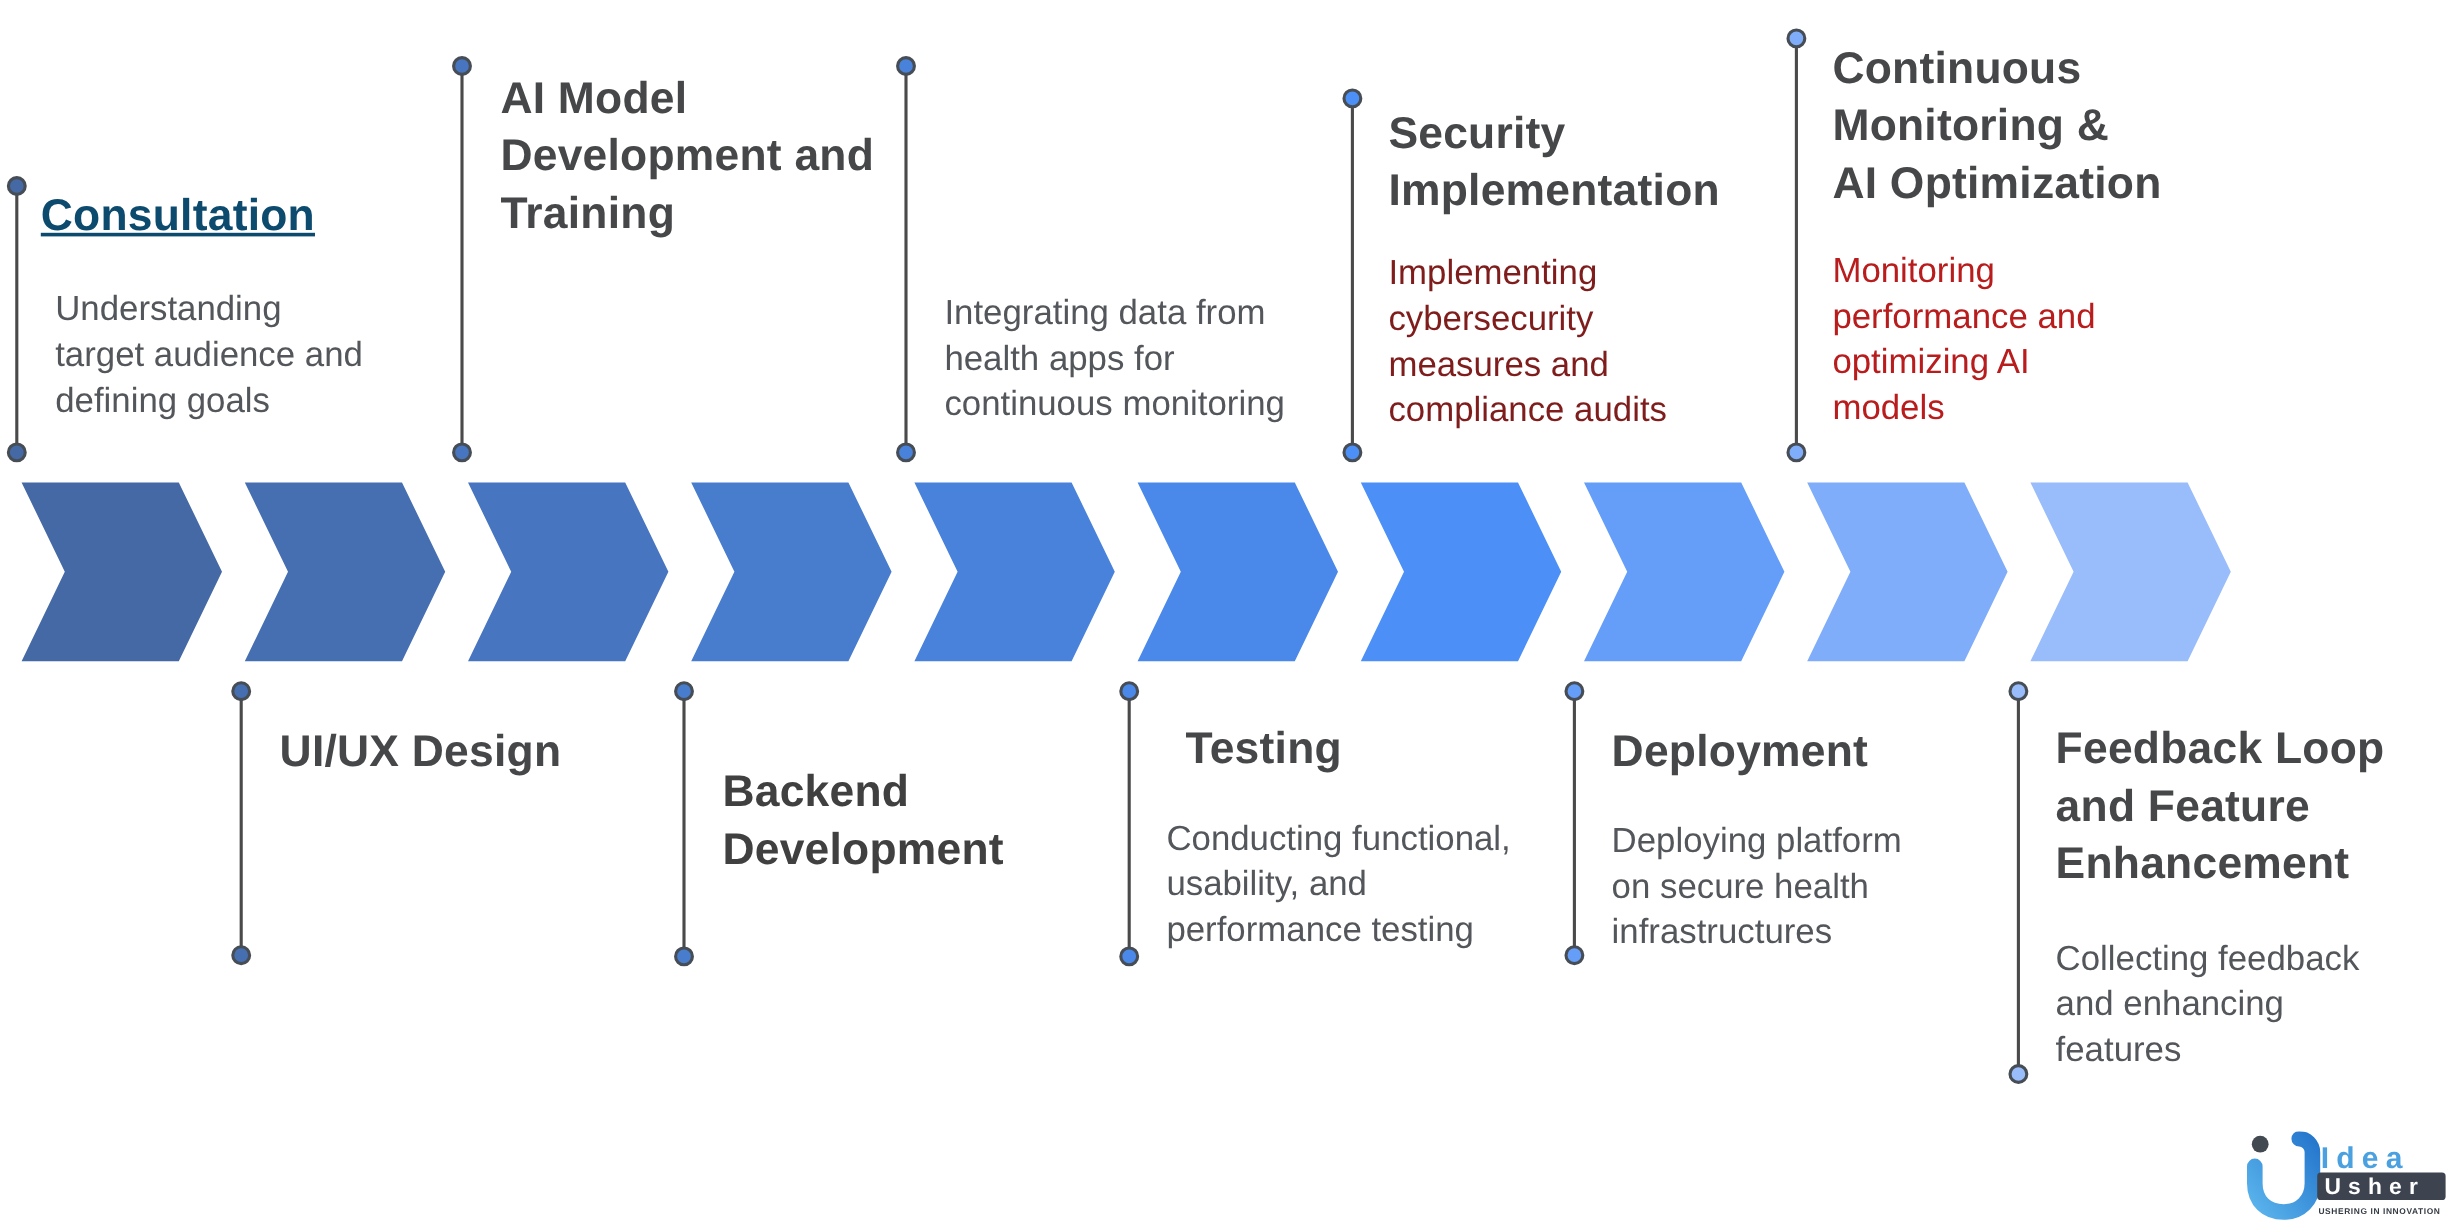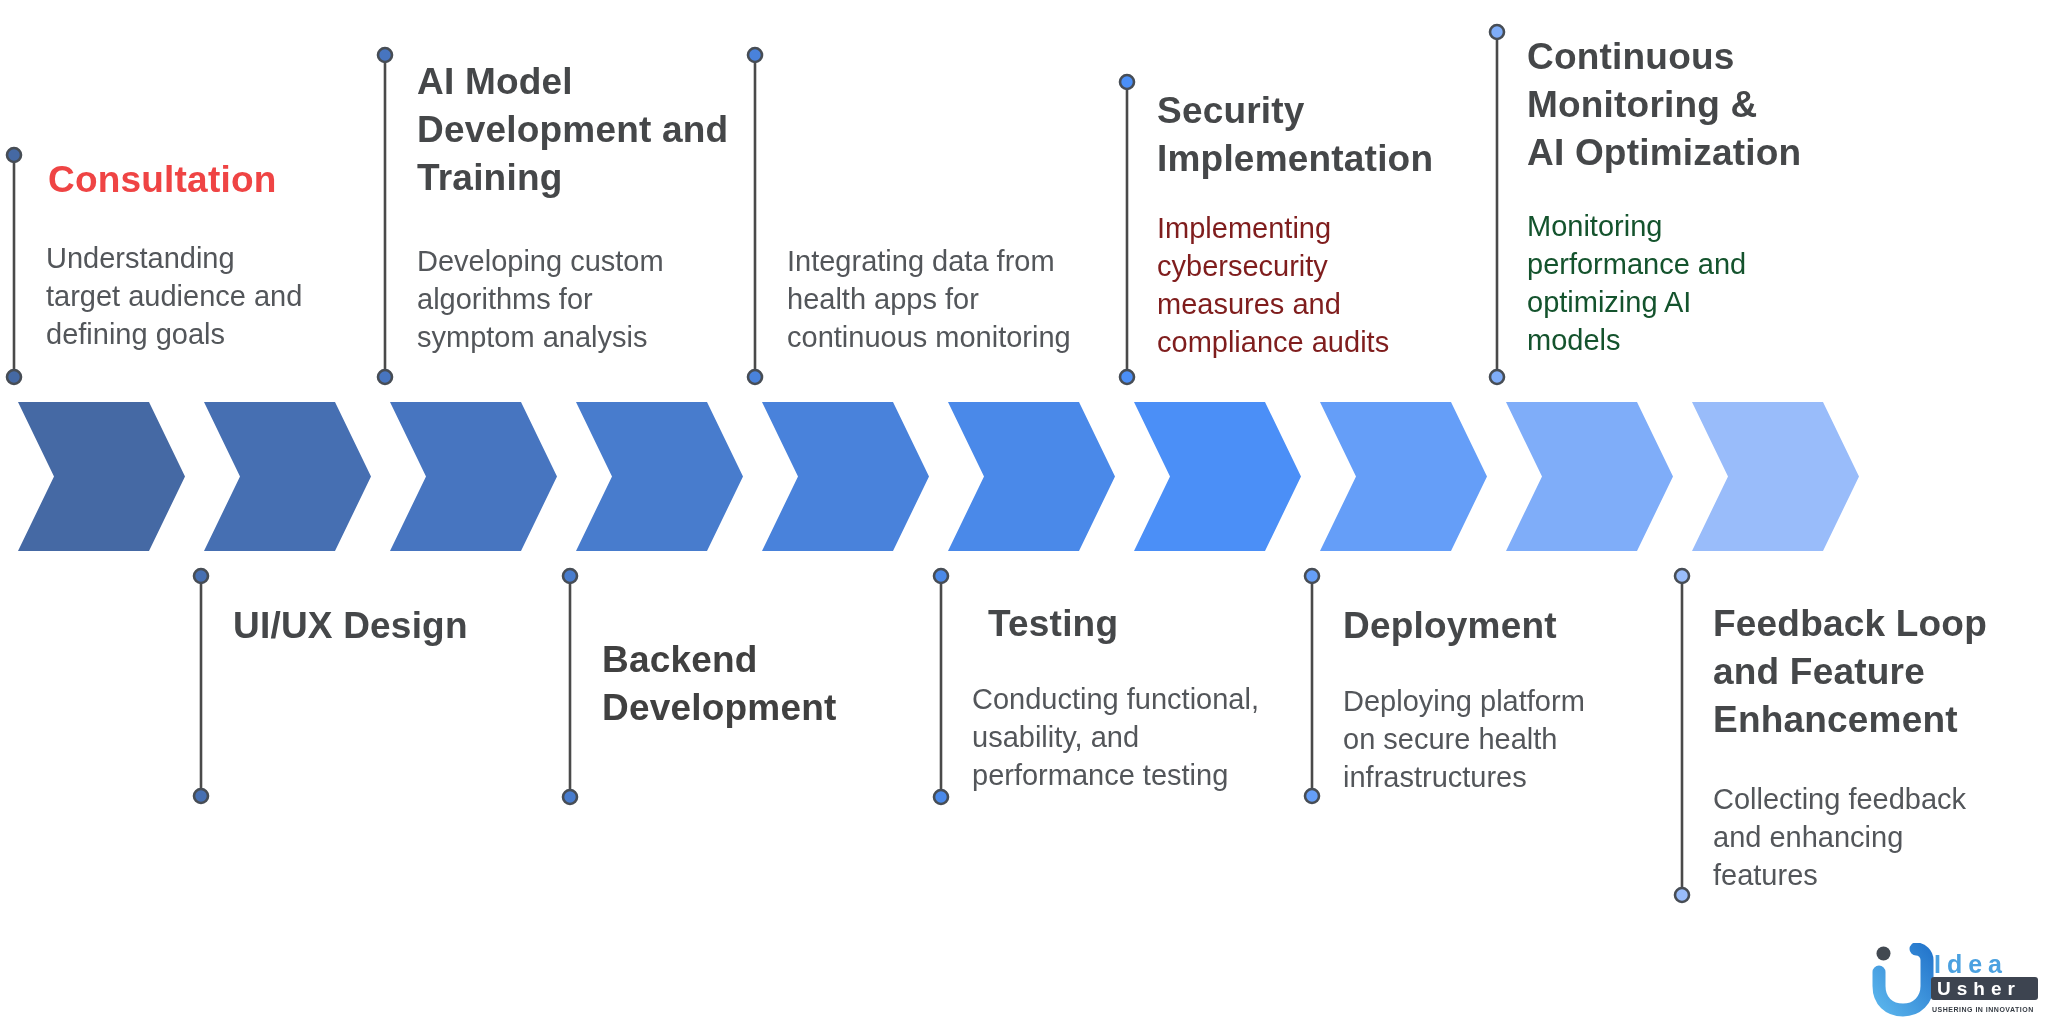--- a/index.html
+++ b/index.html
@@ -92,47 +92,44 @@
       <circle cx="1312" cy="576" r="7" stroke-width="2.6" fill="#659EF8" stroke="#474d55"></circle>
       <circle cx="1312" cy="796" r="7" stroke-width="2.6" fill="#659EF8" stroke="#474d55"></circle>
     </g>
     <g>
       <line x1="1682" y1="576" x2="1682" y2="895" stroke-width="2.6" stroke="#4a4a4a"></line>
       <circle cx="1682" cy="576" r="7" stroke-width="2.6" fill="#99BCFA" stroke="#474d55"></circle>
       <circle cx="1682" cy="895" r="7" stroke-width="2.6" fill="#99BCFA" stroke="#474d55"></circle>
     </g>
   </svg>
 
-  <div class="step-title" style="left: 48px; top: 156px; color: #ef4444;">Consultation</div>
+  <div class="step-title" style="left: 34px; top: 156px; color: #0c4a6e; text-decoration: underline;">Consultation</div>
   <div class="step-desc" style="left: 46px; top: 239px; color: rgb(83, 86, 90);">Understanding
 target audience and
 defining goals</div>
 
   <div class="step-title" style="left: 417px; top: 58px; color: rgb(69, 71, 73);">AI Model
 Development and
 Training</div>
-  <div class="step-desc" style="left: 417px; top: 242px; color: rgb(83, 86, 90);">Developing custom
-algorithms for
-symptom analysis</div>
 
   <div class="step-desc" style="left: 787px; top: 242px; color: rgb(83, 86, 90);">Integrating data from
 health apps for
 continuous monitoring</div>
 
   <div class="step-title" style="left: 1157px; top: 87px; color: rgb(69, 71, 73);">Security
 Implementation</div>
   <div class="step-desc" style="left: 1157px; top: 209px; color: #7f1d1d;">Implementing
 cybersecurity
 measures and
 compliance audits</div>
 
   <div class="step-title" style="left: 1527px; top: 33px; color: rgb(69, 71, 73);">Continuous
 Monitoring &amp;
 AI Optimization</div>
-  <div class="step-desc" style="left: 1527px; top: 207px; color: #14532d;">Monitoring
+  <div class="step-desc" style="left: 1527px; top: 207px; color: #b91c1c;">Monitoring
 performance and
 optimizing AI
 models</div>
 
   <div class="step-title" style="left: 233px; top: 602px; color: rgb(69, 71, 73);">UI/UX Design</div>
 
   <div class="step-title" style="left: 602px; top: 636px; color: #404040;">Backend
 Development</div>
 
   <div class="step-title" style="left: 988px; top: 600px; color: rgb(69, 71, 73);">Testing</div>

